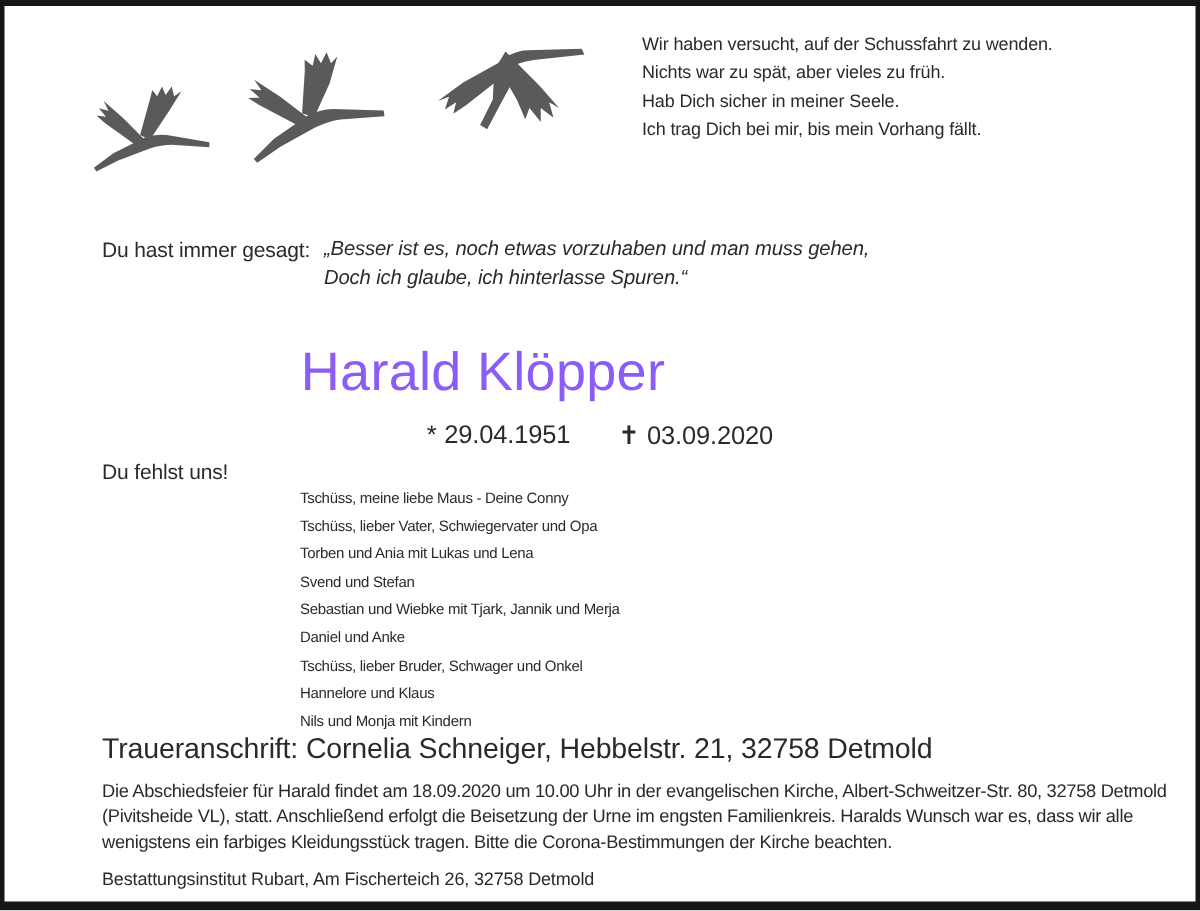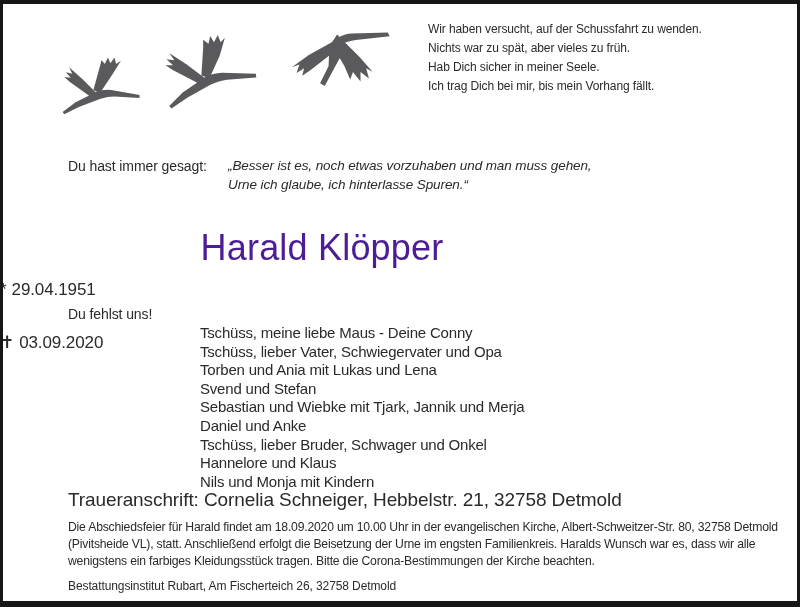--- a/index.html
+++ b/index.html
@@ -24,41 +24,40 @@
   .birds { position:absolute; left:55px; top:22px; width:345px; height:100px; }
   .birds path { fill:#5a5a5c; }
 
   .poem { position:absolute; left:428px; top:20px; width:305px; }
   .poem-line { font-size:12px; line-height:19px; white-space:nowrap; }
   .poem-author { margin-top:4px; font-size:12px; text-align:right; padding-right:6px; }
 
   .intro { position:absolute; left:68px; top:131px; font-size:14px; white-space:nowrap; }
 
   .saying-label { position:absolute; left:68px; top:158px; font-size:14px; white-space:nowrap; }
-  .saying-lines { position:absolute; left:228px; top:156px; }
+  .saying-lines { position:absolute; left:216px; top:156px; }
   .saying-line { font-style:italic; font-size:13.5px; line-height:19px; white-space:nowrap; }
 
   .name {
     position:absolute; left:0; top:228px; width:644px;
     text-align:center; font-size:36px; line-height:40px;
-    color:#4c1d95; letter-spacing:0.2px;
+    color:#8b5cf6; letter-spacing:0.2px;
   }
   .dates {
     position:absolute; left:0; top:280px; width:800px;
     display:flex; justify-content:center; gap:32px;
     font-size:17px;
-    flex-direction:column;
   }
   .date-part { white-space:nowrap; }
   .date-symbol { display:inline-block; margin-right:5px; }
 
   .missing { position:absolute; left:68px; top:306px; font-size:14px; white-space:nowrap; }
 
   .mourners { position:absolute; left:200px; top:324px; }
-  .mourner-line { font-size:15px; line-height:18.6px; white-space:nowrap; letter-spacing:-0.2px; }
+  .mourner-line { font-size:10px; line-height:18.6px; white-space:nowrap; letter-spacing:-0.2px; }
 
   .address { position:absolute; left:68px; top:489px; font-size:19px; white-space:nowrap; }
 
   .ceremony {
     position:absolute; left:68px; top:519px; width:716px;
     font-size:12.2px; line-height:17px; letter-spacing:-0.2px;
   }
 
   .funeral-home { position:absolute; left:68px; top:579px; font-size:12px; white-space:nowrap; }
 </style>
@@ -95,21 +94,21 @@
         <div class="poem-line">Nichts war zu spät, aber vieles zu früh.</div>
         <div class="poem-line">Hab Dich sicher in meiner Seele.</div>
         <div class="poem-line">Ich trag Dich bei mir, bis mein Vorhang fällt.</div>
       </div>
   </div>
 
 
   <div class="saying-label">Du hast immer gesagt:</div>
   <div class="saying-lines">
       <div class="saying-line">„Besser ist es, noch etwas vorzuhaben und man muss gehen,</div>
-      <div class="saying-line">Urne ich glaube, ich hinterlasse Spuren.“</div>
+      <div class="saying-line">Doch ich glaube, ich hinterlasse Spuren.“</div>
     </div>
 
   <div class="name">Harald Klöpper</div>
 
   <div class="dates">
     <span class="date-part"><span class="date-symbol">*</span><span>29.04.1951</span></span>
     <span class="date-part"><span class="date-symbol">✝</span><span>03.09.2020</span></span>
   </div>
 
   <div class="missing">Du fehlst uns!</div>

